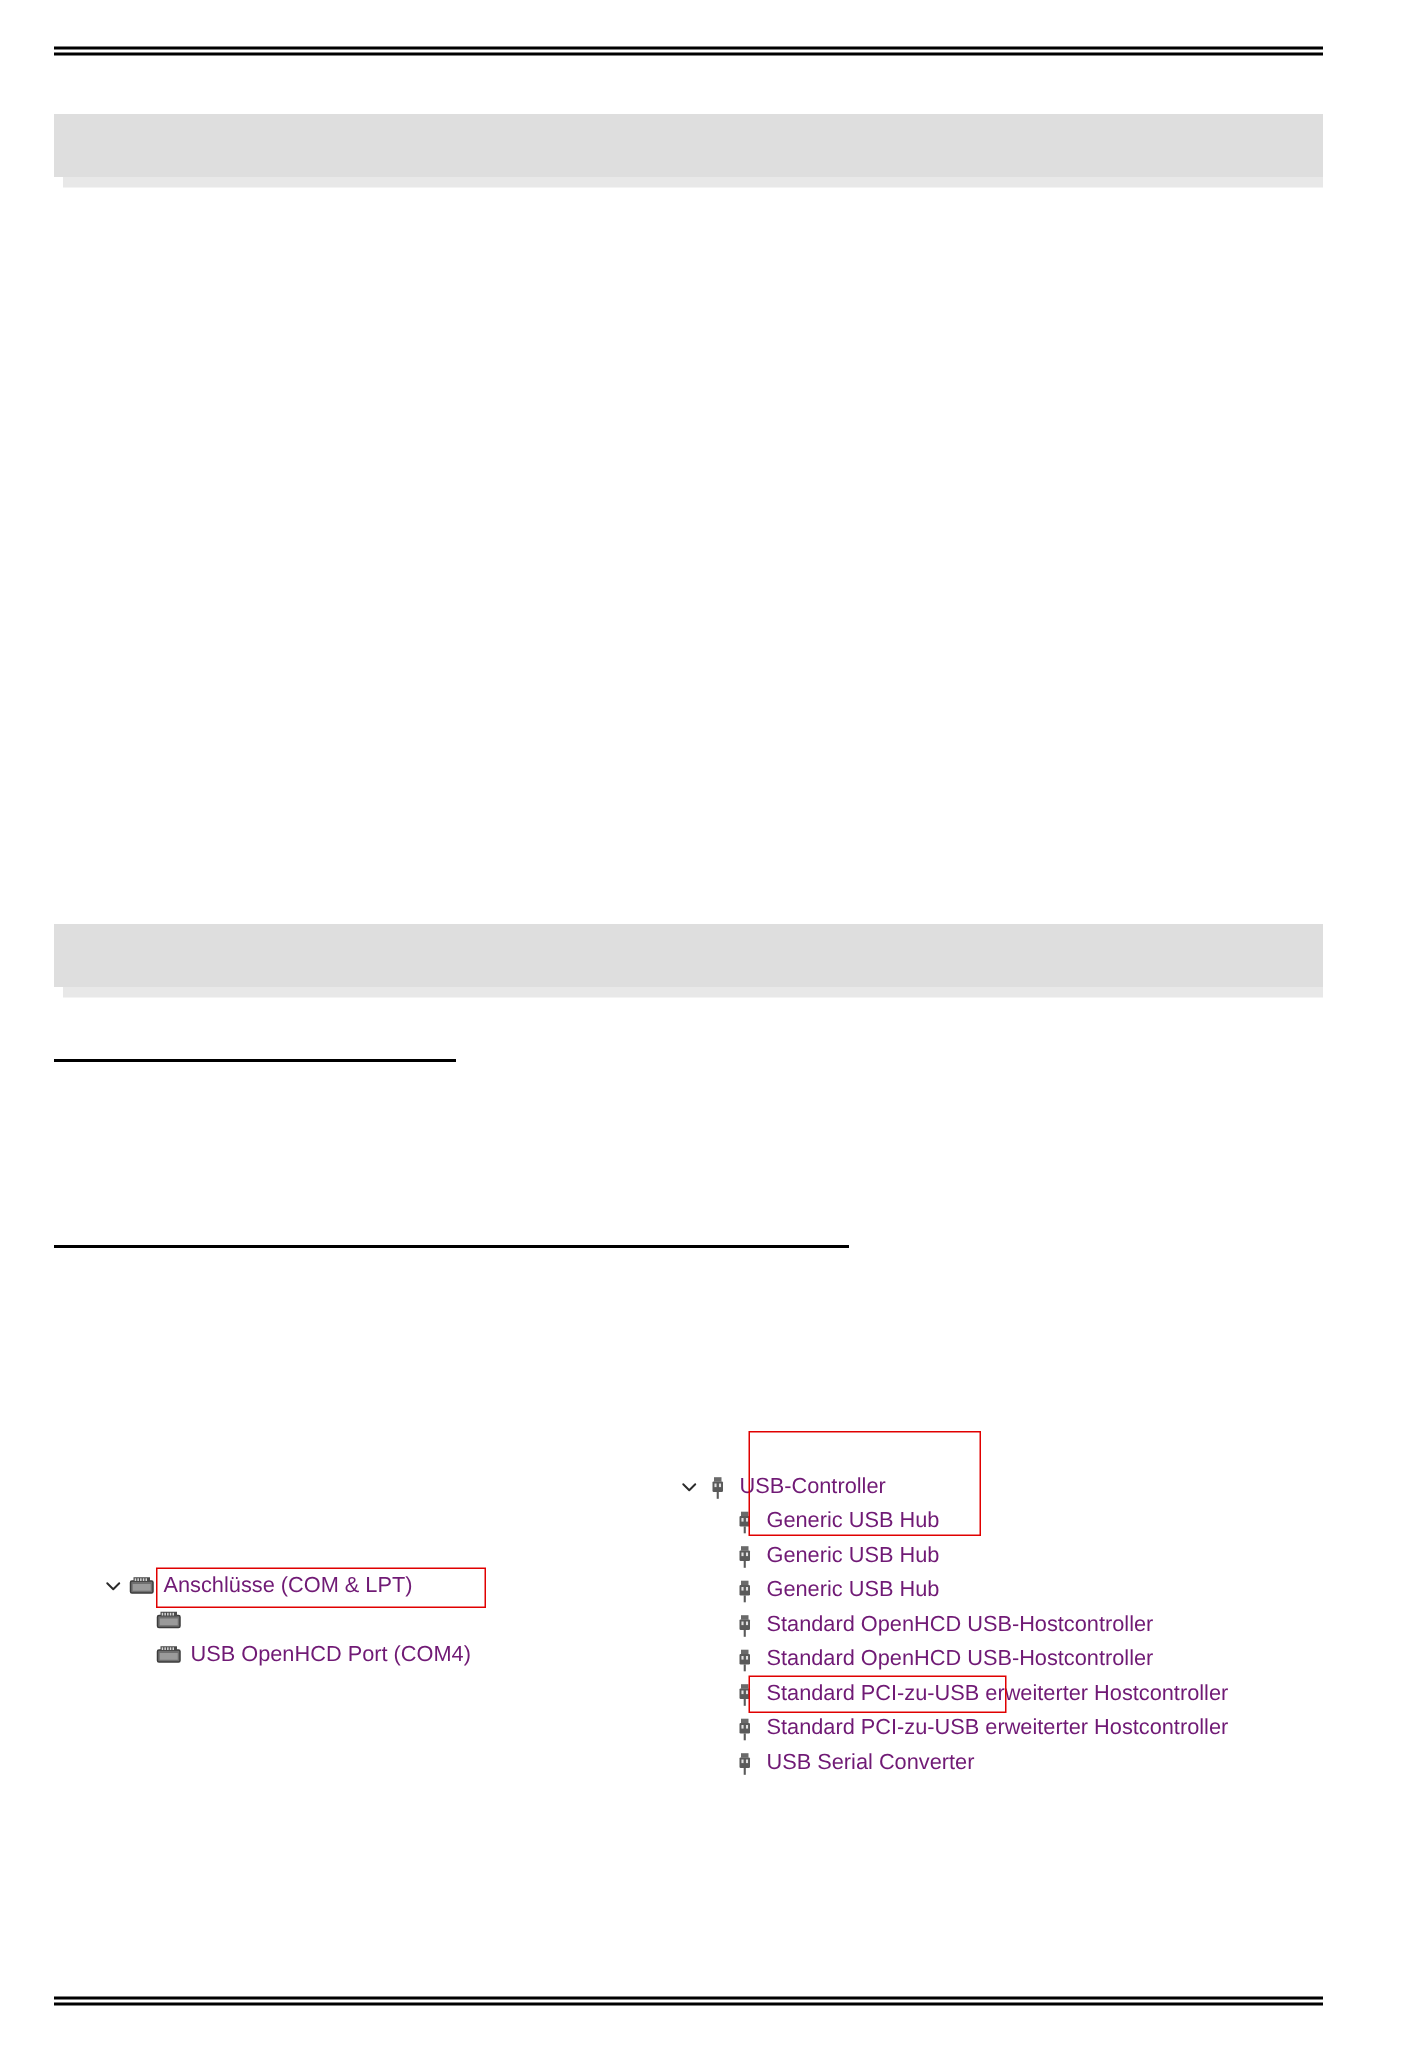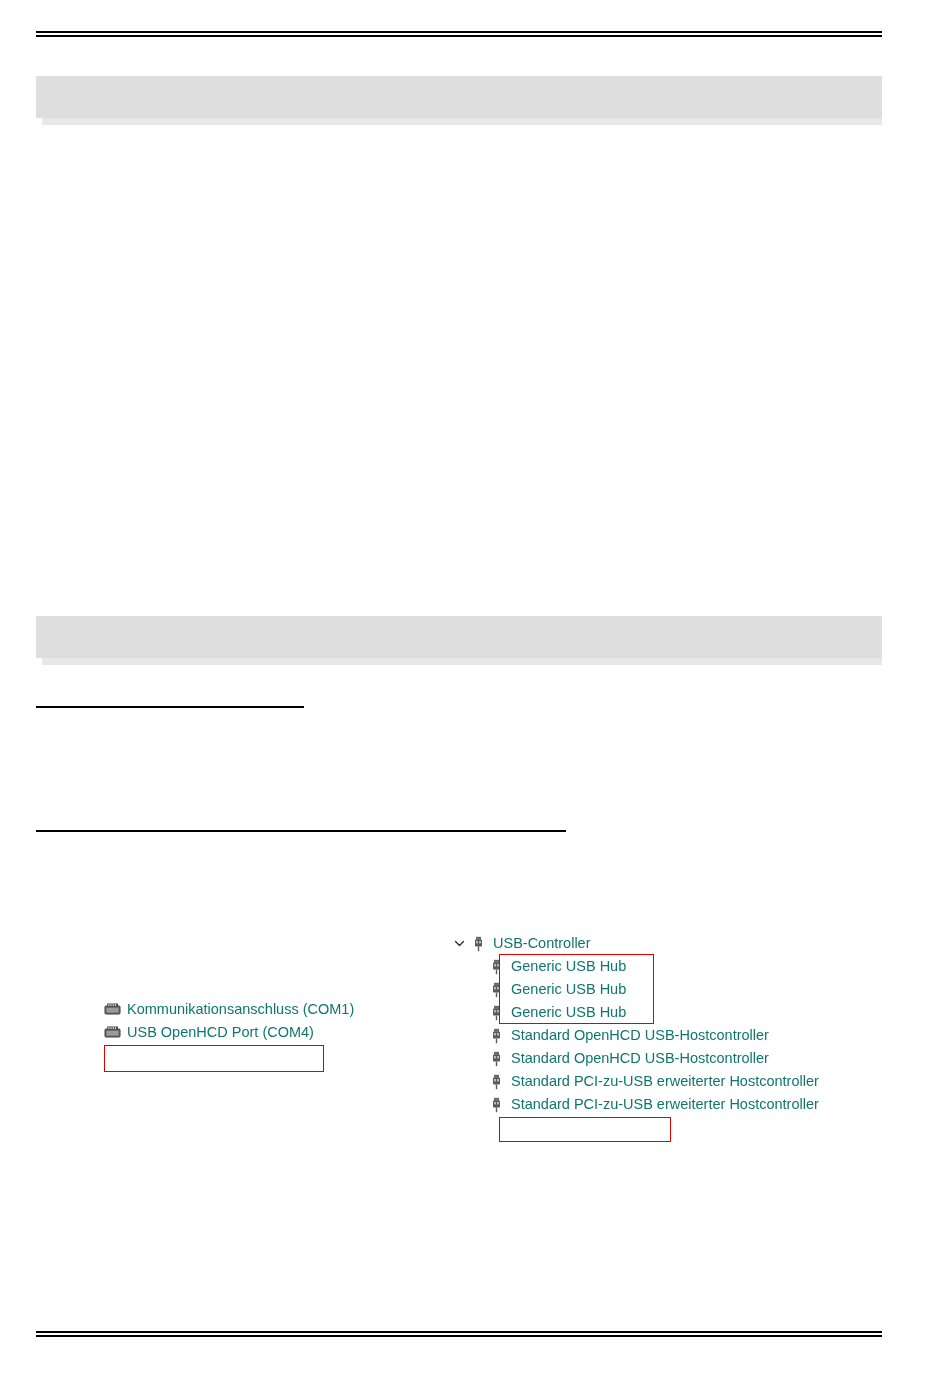--- a/index.html
+++ b/index.html
@@ -69,23 +69,24 @@
     background: #000;
   }
   .underline-1 { left: 36px; top: 706px; width: 268px; }
   .underline-2 { left: 36px; top: 830px; width: 530px; }
 
   
   .tree {
     position: absolute;
     font-family: "Liberation Sans", sans-serif;
     font-size: 14.5px;
-    color: #0f766e;
+    color: #701a75;
     line-height: 23px;
     white-space: nowrap;
+    margin-top: 48px;
   }
   .tree-left  { left: 66px;  top: 998px; }
   .tree-right { left: 450px; top: 932px; }
 
   .tree-row {
     display: flex;
     align-items: center;
     height: 23px;
     position: relative;
   }
@@ -154,52 +155,71 @@
   <div class="band-shadow band-1-shadow"></div>
 
   <div class="band band-2"></div>
   <div class="band-shadow band-2-shadow"></div>
 
   <div class="underline underline-1"></div>
   <div class="underline underline-2"></div>
 
   <div class="tree tree-left">
 
-
-    <div class="tree-row indent-1">
-      <span class="chevron-spacer"></span>
+    <div class="tree-row">
+      <span class="chevron">
+        <svg width="11" height="11" viewBox="0 0 11 11">
+          <path d="M1.5 3.5 L5.5 7.5 L9.5 3.5" fill="none" stroke="#2b2b2b" stroke-width="1.3" stroke-linecap="round" stroke-linejoin="round"></path>
+        </svg>
+      </span>
       <span class="icon">
         <svg width="17" height="15" viewBox="0 0 17 15">
           <rect x="1" y="4" width="15" height="8" rx="1" fill="#6f6f6f" stroke="#3c3c3c" stroke-width="1"></rect>
           <rect x="3" y="1.5" width="11" height="3" fill="#4a4a4a"></rect>
           <rect x="3.8" y="2.2" width="1" height="1.8" fill="#d8d8d8"></rect>
           <rect x="5.6" y="2.2" width="1" height="1.8" fill="#d8d8d8"></rect>
           <rect x="7.4" y="2.2" width="1" height="1.8" fill="#d8d8d8"></rect>
           <rect x="9.2" y="2.2" width="1" height="1.8" fill="#d8d8d8"></rect>
           <rect x="11" y="2.2" width="1" height="1.8" fill="#d8d8d8"></rect>
           <rect x="2.5" y="6" width="12" height="4.5" fill="#9a9a9a"></rect>
         </svg>
       </span>
-      <span class="label">Kommunikationsanschluss (COM1)</span>
+      <span class="label">Anschlüsse (COM &amp; LPT)</span>
     </div>
 
     <div class="tree-row indent-1">
       <span class="chevron-spacer"></span>
       <span class="icon">
         <svg width="17" height="15" viewBox="0 0 17 15">
           <rect x="1" y="4" width="15" height="8" rx="1" fill="#6f6f6f" stroke="#3c3c3c" stroke-width="1"></rect>
           <rect x="3" y="1.5" width="11" height="3" fill="#4a4a4a"></rect>
           <rect x="3.8" y="2.2" width="1" height="1.8" fill="#d8d8d8"></rect>
           <rect x="5.6" y="2.2" width="1" height="1.8" fill="#d8d8d8"></rect>
           <rect x="7.4" y="2.2" width="1" height="1.8" fill="#d8d8d8"></rect>
           <rect x="9.2" y="2.2" width="1" height="1.8" fill="#d8d8d8"></rect>
           <rect x="11" y="2.2" width="1" height="1.8" fill="#d8d8d8"></rect>
           <rect x="2.5" y="6" width="12" height="4.5" fill="#9a9a9a"></rect>
         </svg>
       </span>
+    </div>
+
+    <div class="tree-row indent-1">
+      <span class="chevron-spacer"></span>
+      <span class="icon">
+        <svg width="17" height="15" viewBox="0 0 17 15">
+          <rect x="1" y="4" width="15" height="8" rx="1" fill="#6f6f6f" stroke="#3c3c3c" stroke-width="1"></rect>
+          <rect x="3" y="1.5" width="11" height="3" fill="#4a4a4a"></rect>
+          <rect x="3.8" y="2.2" width="1" height="1.8" fill="#d8d8d8"></rect>
+          <rect x="5.6" y="2.2" width="1" height="1.8" fill="#d8d8d8"></rect>
+          <rect x="7.4" y="2.2" width="1" height="1.8" fill="#d8d8d8"></rect>
+          <rect x="9.2" y="2.2" width="1" height="1.8" fill="#d8d8d8"></rect>
+          <rect x="11" y="2.2" width="1" height="1.8" fill="#d8d8d8"></rect>
+          <rect x="2.5" y="6" width="12" height="4.5" fill="#9a9a9a"></rect>
+        </svg>
+      </span>
       <span class="label">USB OpenHCD Port (COM4)</span>
     </div>
 
   </div>
 
   <div class="tree tree-right">
 
     <div class="tree-row">
       <span class="chevron">
         <svg width="11" height="11" viewBox="0 0 11 11">
@@ -309,20 +329,33 @@
           <rect x="4" y="0.8" width="5" height="3" fill="#6a6a6a"></rect>
           <rect x="3" y="3.6" width="7" height="7" rx="0.8" fill="#5a5a5a"></rect>
           <rect x="4.3" y="5" width="1.4" height="2.4" fill="#e0e0e0"></rect>
           <rect x="7.3" y="5" width="1.4" height="2.4" fill="#e0e0e0"></rect>
           <rect x="5.8" y="10.6" width="1.4" height="4.6" fill="#5a5a5a"></rect>
         </svg>
       </span>
       <span class="label">Standard PCI-zu-USB erweiterter Hostcontroller</span>
     </div>
 
+    <div class="tree-row indent-1">
+      <span class="chevron-spacer"></span>
+      <span class="icon">
+        <svg width="13" height="16" viewBox="0 0 13 16">
+          <rect x="4" y="0.8" width="5" height="3" fill="#6a6a6a"></rect>
+          <rect x="3" y="3.6" width="7" height="7" rx="0.8" fill="#5a5a5a"></rect>
+          <rect x="4.3" y="5" width="1.4" height="2.4" fill="#e0e0e0"></rect>
+          <rect x="7.3" y="5" width="1.4" height="2.4" fill="#e0e0e0"></rect>
+          <rect x="5.8" y="10.6" width="1.4" height="4.6" fill="#5a5a5a"></rect>
+        </svg>
+      </span>
+      <span class="label">USB Serial Converter</span>
+    </div>
 
   </div>
 
   <div class="hl hl-left-com4"></div>
   <div class="hl hl-right-hubs"></div>
   <div class="hl hl-right-conv"></div>
 
   <div class="rule-double rule-bottom"></div>
 
 </div>

